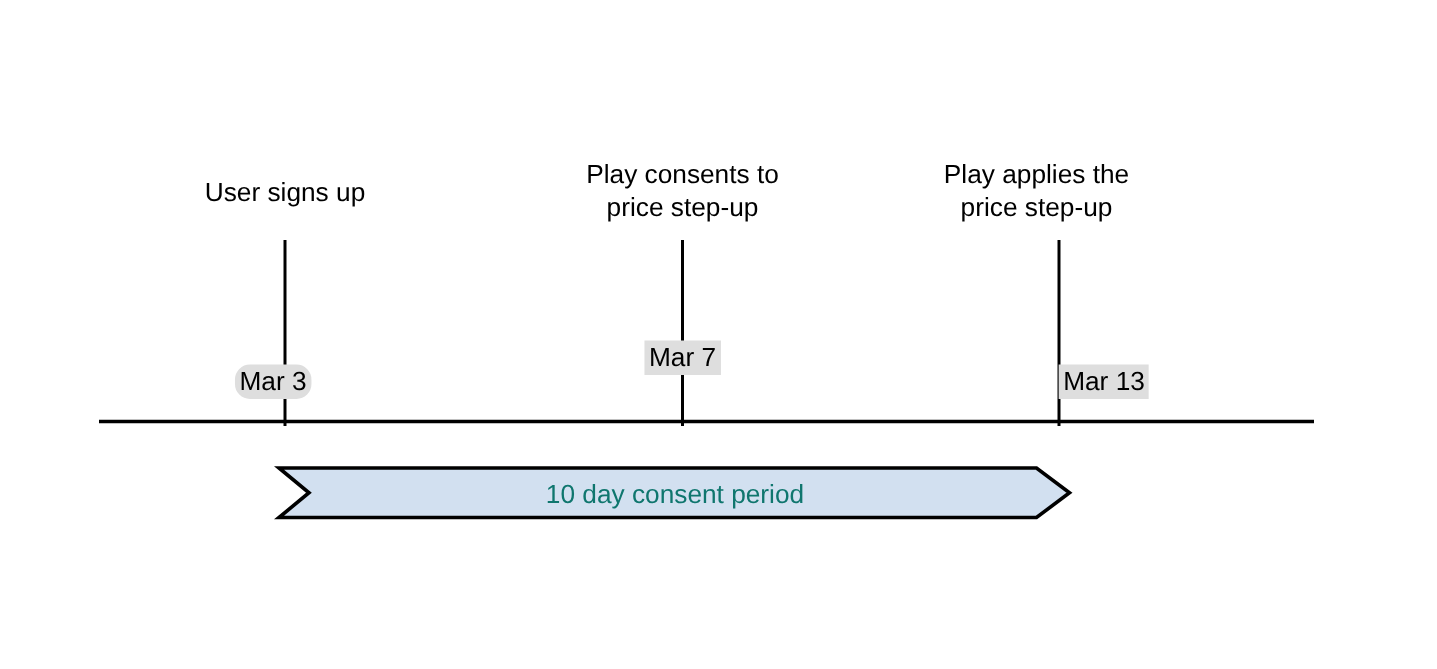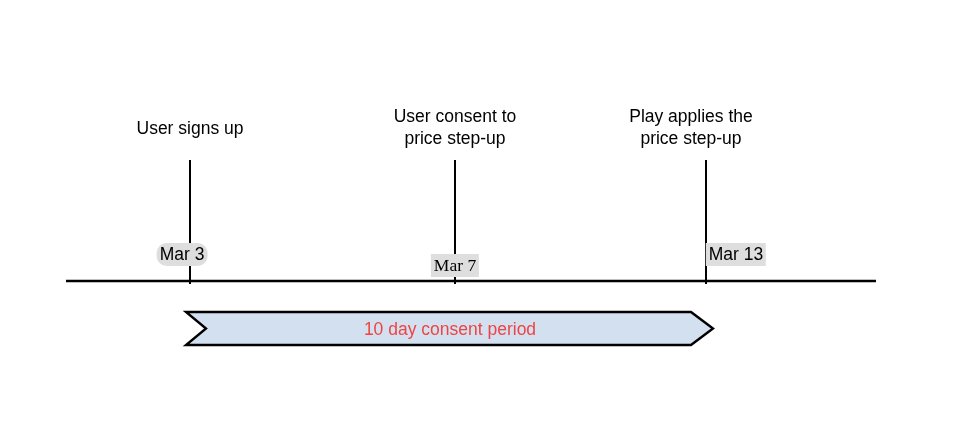--- a/index.html
+++ b/index.html
@@ -42,21 +42,21 @@
     color: #000000;
     background: #dedede;
     padding: 1px 3px 1px 3px;
     transform: translateX(-50%);
     white-space: nowrap;
   }
   .band-label {
     position: absolute;
     font-size: 17.5px;
     line-height: 20px;
-    color: #ef4444;
+    color: #0f766e;
     transform: translate(-50%, -50%);
     white-space: nowrap;
   }
 </style>
 </head>
 <body>
 
 <div id="timeline-canvas">
 
   <svg class="layer" viewBox="0 0 958 446" xmlns="http://www.w3.org/2000/svg">
@@ -65,27 +65,27 @@
 
     <line id="tick-0" x1="190" y1="160" x2="190" y2="284" stroke="#000000" stroke-width="2"></line>
     <line id="tick-1" x1="455" y1="160" x2="455" y2="284" stroke="#000000" stroke-width="2"></line>
     <line id="tick-2" x1="706" y1="160" x2="706" y2="284" stroke="#000000" stroke-width="2"></line>
 
     <polygon id="period-band-shape" points="186,312 691,312 713,328.5 691,345 186,345 206,328.5" fill="#d2e0f0" stroke="#000000" stroke-width="2.4" stroke-linejoin="miter"></polygon>
   </svg>
 
   <div class="event-title" style="left:190px; top:117px; width:240px;">User signs up</div>
 
-  <div class="event-title" style="left:455px; top:105px; width:260px;">User consent to
+  <div class="event-title" style="left:455px; top:105px; width:260px;">Play consents to
 price step-up</div>
 
   <div class="event-title" style="left:691px; top:105px; width:260px;">Play applies the
 price step-up</div>
 
   <div class="date-chip" style="left:182px; top:243px;border-radius:10px;">Mar 3</div>
 
-  <div class="date-chip" style="left:455px; top:254px;font-family:Liberation Serif, serif;">Mar 7</div>
+  <div class="date-chip" style="left:455px; top:227px;">Mar 7</div>
 
   <div class="date-chip" style="left:736px; top:243px;">Mar 13</div>
 
   <div class="band-label" style="left:450px; top:329px;">10 day consent period</div>
 
 </div>
 
 </body></html>

